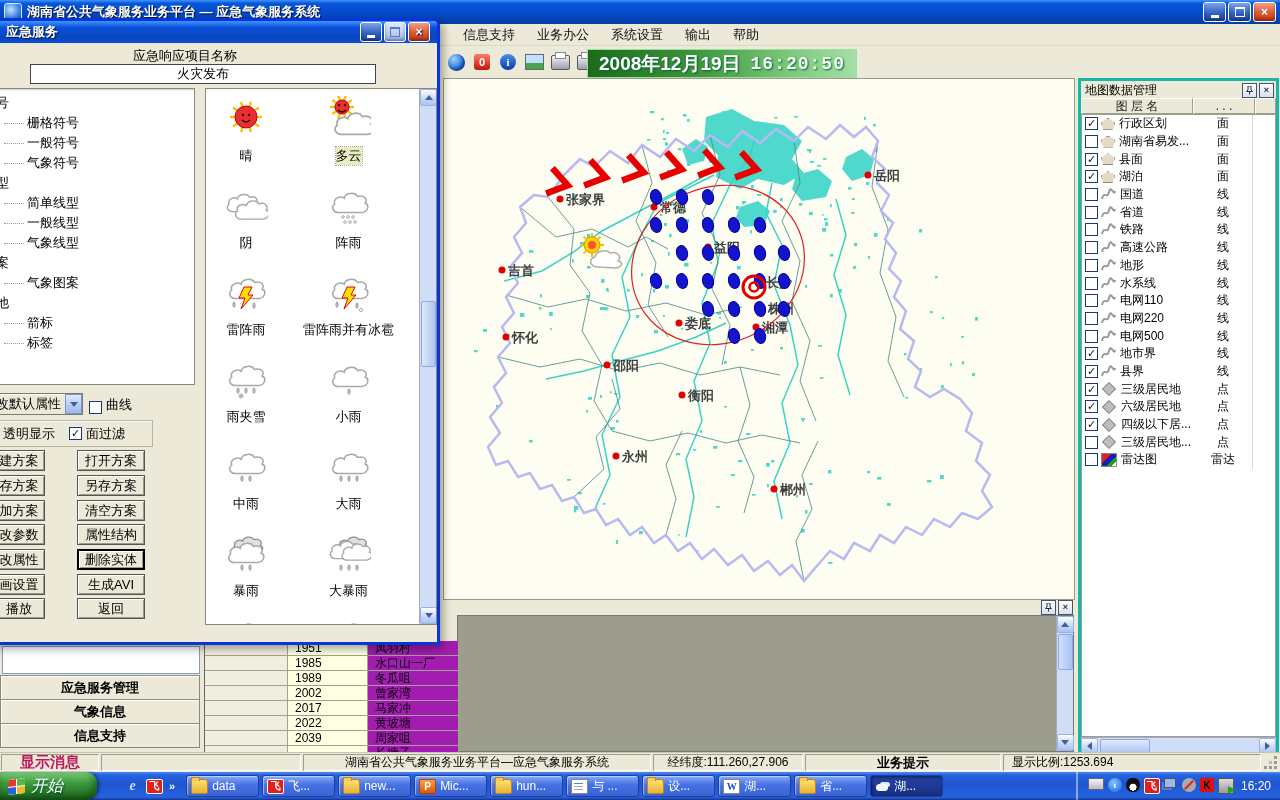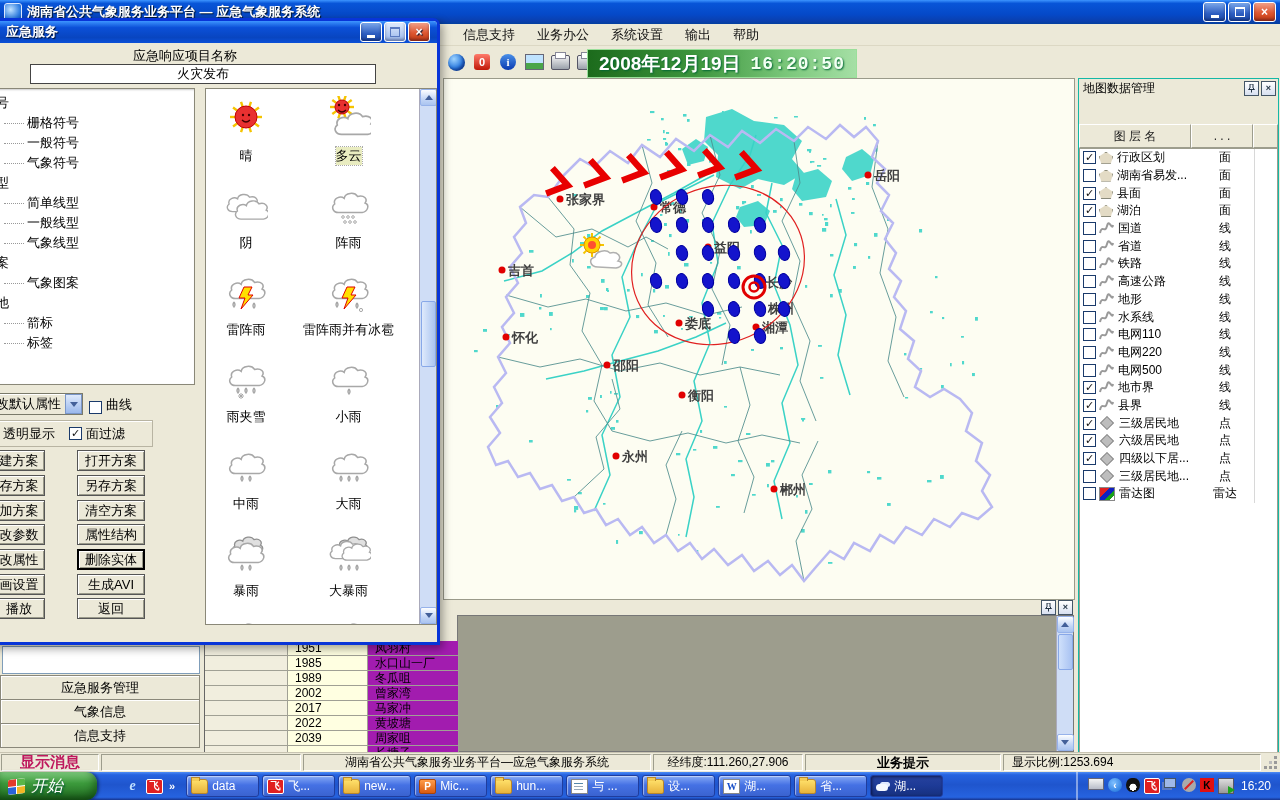--- a/index.html
+++ b/index.html
@@ -51,43 +51,43 @@
   .vscroll{width:16px;background:#cfddf6;border-left:1px solid #aab;display:flex;flex-direction:column;align-items:center;}
   .sbtn{width:15px;height:15px;border:1px solid #96b2ea;border-radius:2px;background:linear-gradient(#fdfeff,#c4d6f6 60%,#aac4f0);
     display:flex;align-items:center;justify-content:center;flex:none;}
   .thumb-v{width:13px;background:linear-gradient(90deg,#cfe0fb,#a8c2f2);border:1px solid #88a8e8;border-radius:2px;margin-top:1px;}
   .tri{width:0;height:0;}
   .tri-up{border-left:4px solid transparent;border-right:4px solid transparent;border-bottom:5px solid #43609a;}
   .tri-down{border-left:4px solid transparent;border-right:4px solid transparent;border-top:5px solid #43609a;}
   .tri-left{border-top:4px solid transparent;border-bottom:4px solid transparent;border-right:5px solid #43609a;}
   .tri-right{border-top:4px solid transparent;border-bottom:4px solid transparent;border-left:5px solid #43609a;}
   
-  #right-panel{left:1078px;top:78px;width:201px;height:674px;background:#ece9d8;border:1px solid #14b8a6;box-sizing:border-box;}
+  #right-panel{left:1078px;top:78px;width:201px;height:674px;background:#ece9d8;border:3px solid #14b8a6;box-sizing:border-box;}
   .rp-header{height:16px;display:flex;align-items:center;font-size:12px;padding:1px 2px 0 4px;gap:2px;}
   .rp-title{flex:1;color:#000;}
-  .rp-cols{display:flex;height:24px;margin-top:28px;}
+  .rp-cols{display:flex;height:16px;}
   .rp-col{background:#ece9d8;border:1px solid;border-color:#fff #9d9d8d #9d9d8d #fff;font-size:12px;
     display:flex;align-items:center;justify-content:center;box-sizing:border-box;color:#222;}
   #rp-list{background:#fff;border:1px solid #9d9d8d;height:623px;overflow:hidden;box-sizing:border-box;}
   .lrow{display:flex;align-items:center;height:17.7px;padding-left:3px;font-size:12px;}
   .cb{width:13px;height:13px;border:1px solid #1a3a6b;background:#fff;display:inline-flex;align-items:center;
     justify-content:center;font-size:11px;font-weight:bold;color:#111;box-sizing:border-box;flex:none;line-height:1;}
   .li{margin:0 4px 0 3px;flex:none;display:inline-flex;align-items:center;justify-content:center;}
   .li-area{width:14px;height:12px;background:#e3dbc5;border:1px solid #8a8a7a;box-sizing:border-box;
     clip-path:polygon(50% 0,100% 38%,84% 100%,16% 100%,0 38%);}
   .li-point{width:8px;height:8px;background:#bdbdbd;border:1px solid #8a8a8a;transform:rotate(45deg);margin:0 7px 0 6px;}
   .li-radar{width:14px;height:12px;background:linear-gradient(135deg,#e02020 0 38%,#1020c0 38% 62%,#18a018 62% 82%,#fff 82%);border:1px solid #888;}
   .lname{flex:1;white-space:nowrap;overflow:hidden;}
   .ltype{width:58px;text-align:center;flex:none;}
   .lsliver{width:22px;border-left:1px solid #d8d8d8;align-self:stretch;flex:none;}
   .hscroll{height:16px;display:flex;align-items:center;background:#cfddf6;border-top:1px solid #aab;}
   .thumb-h{height:13px;background:linear-gradient(#dfeafc,#aac4f0);border:1px solid #88a8e8;border-radius:2px;margin-left:2px;}
   
   #left-white{left:2px;top:646px;width:196px;height:26px;background:#fff;border:1px solid #7f9db9;}
-  #nav-buttons{left:0;top:676px;width:200px;}
+  #nav-buttons{left:0;top:676px;width:200px;font-weight:bold;}
   .navbtn{height:23px;background:#ece9d8;border:1px solid #8a887a;box-shadow:inset 1px 1px 0 #fff;
     display:flex;align-items:center;justify-content:center;font-size:13px;margin-top:-1px;}
   #station-table{left:204px;top:641px;width:254px;height:112px;overflow:hidden;border-left:1px solid #666;background:#ffffe1;}
   .trow{display:flex;height:15px;}
   .tc{border-right:1px solid #a0a094;border-bottom:1px solid #a0a094;box-sizing:border-box;font-size:12px;
       display:flex;align-items:center;white-space:nowrap;overflow:hidden;}
   .tc1{width:83px;background:#f1eede;}
   .tc2{width:80px;background:#ffffe1;padding-left:7px;}
   .tc3{flex:1;background:#a21caf;padding-left:7px;}
   #statusbar{left:0;top:752px;width:1280px;height:20px;background:#ece9d8;display:flex;border-top:1px solid #c8c4b2;box-sizing:border-box;}

